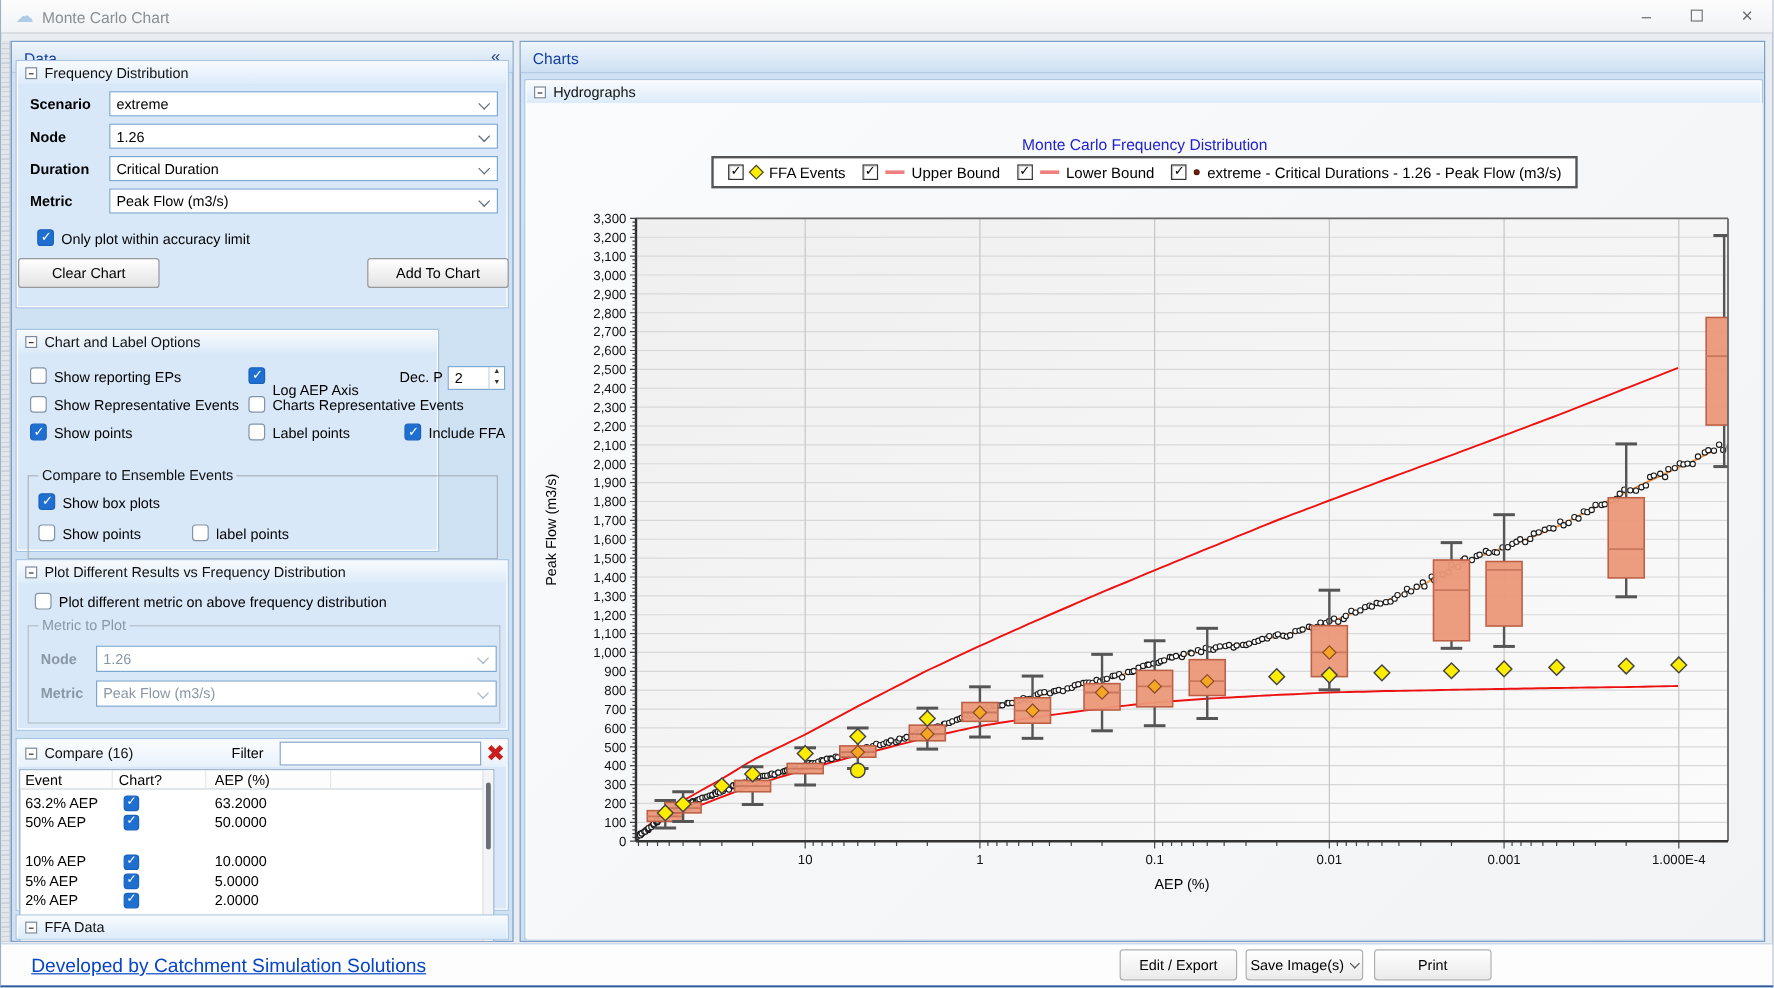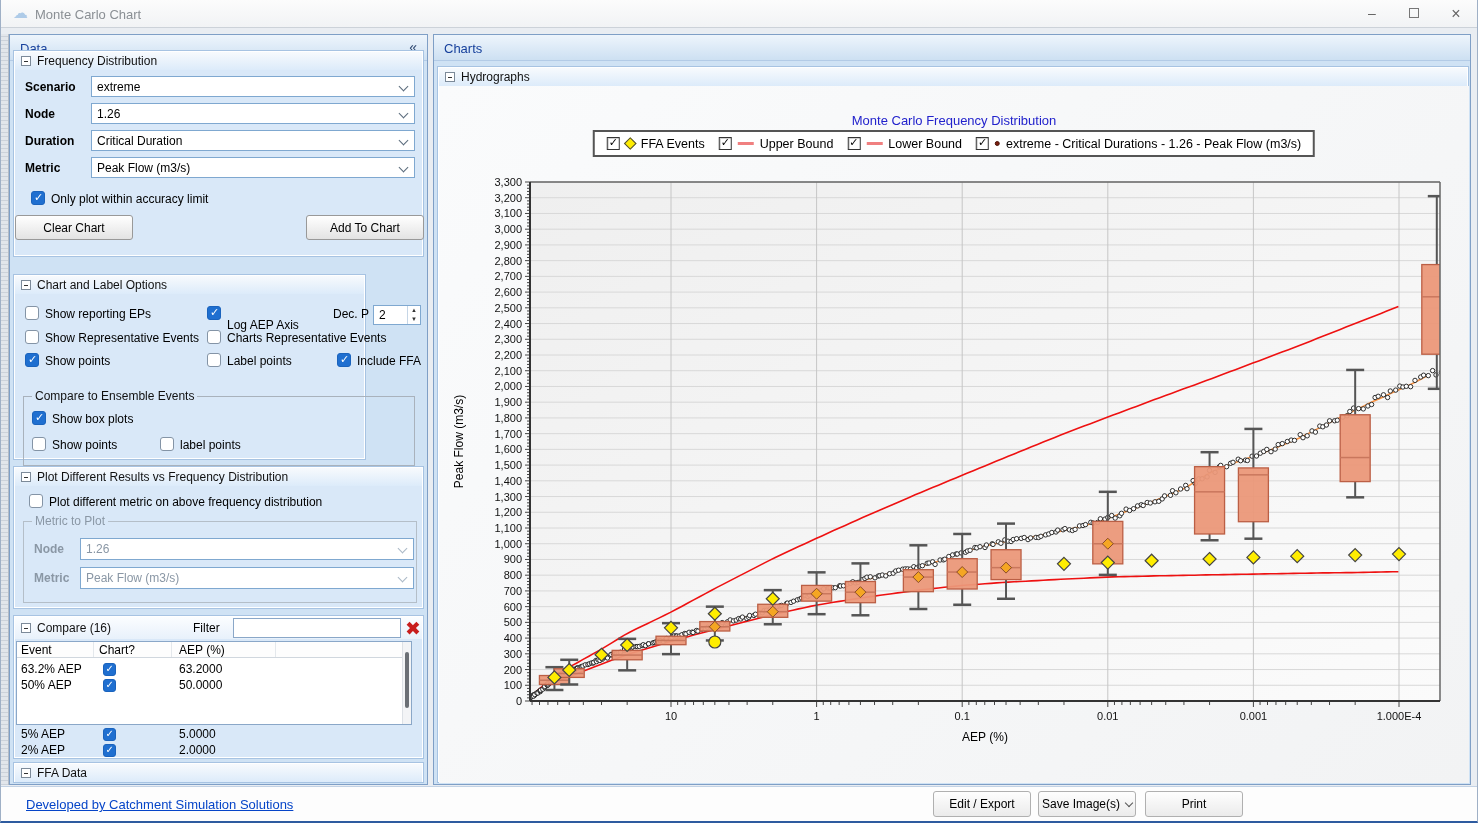--- a/index.html
+++ b/index.html
@@ -74,21 +74,21 @@
   .tbl-cb::after { content:"✓"; position:absolute; left:1.5px; top:-1.5px; color:#fff; font-size:10px; font-weight:bold; }
   .vscroll { position:absolute; width:9px; background:#f3f4f6; border-left:1px solid #dde1e6; }
   .vthumb { position:absolute; left:2px; width:4px; background:#6b6f75; border-radius:2px; }
 
   .filter-label { position:absolute; font-size:12px; color:#000; }
   .filter-input { position:absolute; height:20px; background:#fff; border:1px solid #8aa7c8; }
   .red-x { position:absolute; font-size:19px; font-weight:bold; color:#c81e1e; }
 
   
   .footer { position:absolute; left:0; top:786px; width:1476px; height:35px; background:#fdfdfd; border-top:1px solid #c3d2e4; }
-  .link { position:absolute; left:25px; top:10px; font-size:13px; color:#0645c8; text-decoration:underline; }
+  .link { position:absolute; left:25px; top:10px; font-size:16px; color:#0645c8; text-decoration:underline; }
   .fbtn { position:absolute; top:4px; height:26px; border:1px solid #b0b0b0; border-radius:3px;
           background:linear-gradient(#fefefe,#ebebeb); font-size:12px; text-align:center; }
   .fbtn .blabel { position:relative; top:50%; transform:translateY(-50%); display:block; }
   .fbtn .ddchev { display:inline-block; width:6px; height:6px; border-right:1.2px solid #555; border-bottom:1.2px solid #555;
                   transform:rotate(45deg); margin-left:6px; margin-bottom:2px; }
 
   
   .chart-content { position:absolute; left:4px; top:48px; width:1030px; height:699px;
                    background:linear-gradient(135deg,#fafbfc,#f2f3f4); overflow:hidden; }
   .chart-title { position:absolute; left:0; top:27px; width:1030px; text-align:center;
@@ -223,38 +223,43 @@
     </div>
 
     <div class="section" style="left:4px; top:581px; width:409px; height:142px;">
       <div class="sec-header" style="height:22px; background:linear-gradient(#fbfdff,#e8f1fb);">
         <span class="collapse-box" style="top:6px;"></span>
         <span class="sec-title" style="top:4px;">Compare (16)</span>
         <span class="filter-label" style="left:178px; top:4px;">Filter</span>
         <div class="filter-input" style="left:218px; top:1px; width:168px;"></div>
         <span class="red-x" style="left:390px; top:0px;">✖</span>
       </div>
-      <div class="cmp-table" style="left:1px; top:24px; width:396px; height:84px;">
+      <div class="cmp-table" style="left:1px; top:24px; width:396px; height:144px;">
         <div class="cmp-row cmp-head" style="top:0;">
           <span class="cmp-cell" style="left:4px; font-weight:normal;">Event</span>
           <span class="cmp-cell" style="left:82px;">Chart?</span>
           <span class="cmp-cell" style="left:162px;">AEP (%)</span>
           <span class="colsep" style="left:76px;"></span>
             <span class="colsep" style="left:154px;"></span>
             <span class="colsep" style="left:258px;"></span>
         </div>
         <div class="cmp-row" style="top:19px;">
           <span class="cmp-cell" style="left:4px;">63.2% AEP</span>
           <span class="tbl-cb" style="left:86px; top:2px;"></span>
           <span class="cmp-cell" style="left:162px;">63.2000</span>
         </div>
         <div class="cmp-row" style="top:35px;">
           <span class="cmp-cell" style="left:4px;">50% AEP</span>
           <span class="tbl-cb" style="left:86px; top:2px;"></span>
           <span class="cmp-cell" style="left:162px;">50.0000</span>
+        </div>
+        <div class="cmp-row" style="top:68px;">
+          <span class="cmp-cell" style="left:4px;">10% AEP</span>
+          <span class="tbl-cb" style="left:86px; top:2px;"></span>
+          <span class="cmp-cell" style="left:162px;">10.0000</span>
         </div>
         <div class="cmp-row" style="top:84px;">
           <span class="cmp-cell" style="left:4px;text-align:center;">5% AEP</span>
           <span class="tbl-cb" style="left:86px; top:2px;"></span>
           <span class="cmp-cell" style="left:162px;">5.0000</span>
         </div>
         <div class="cmp-row" style="top:100px;">
           <span class="cmp-cell" style="left:4px;">2% AEP</span>
           <span class="tbl-cb" style="left:86px; top:2px;"></span>
           <span class="cmp-cell" style="left:162px;">2.0000</span>

